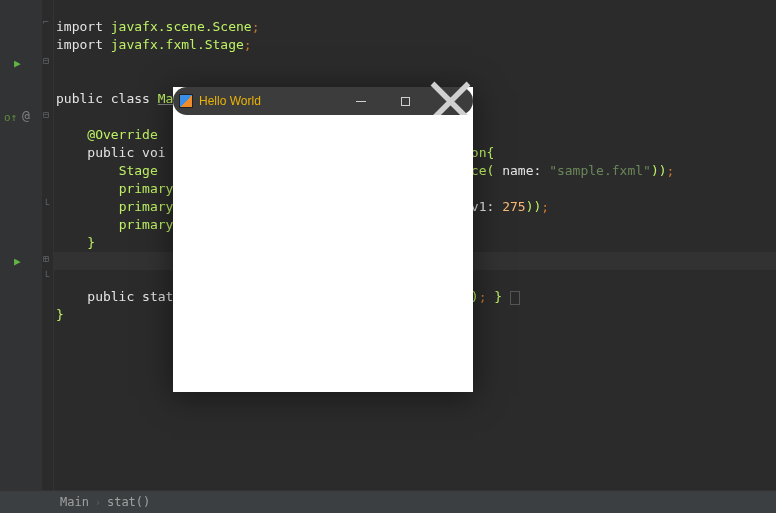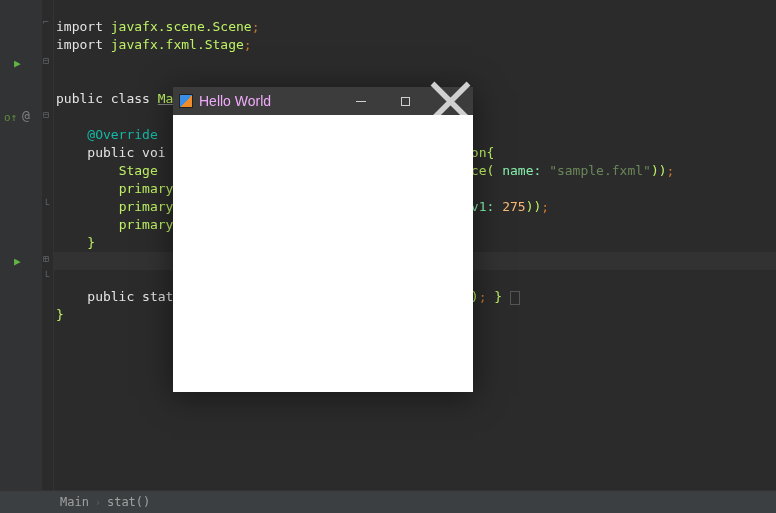--- a/index.html
+++ b/index.html
@@ -23,24 +23,24 @@
     position:absolute; left:42px; top:0; width:12px; height:490px;
     background:#2b2b2b; border-right:1px solid #313335;
   }
   .fold-mark { position:absolute; left:1px; color:#606366; font-size:10px; }
   .code {
     position:absolute; left:56px; top:0; right:0;
     line-height:18px; white-space:pre;
   }
   .kw { color:#e5e5e5; }
   .str { color:#6a8759; }
-  .ann { color:#14b8a6; }
+  .ann { color:#bef264; }
   .num { color:#fdba74; }
   .ident { color:#bef264; }
-  .param { color:#86efac; font-style:normal; }
+  .param { color:#e5e5e5; font-style:normal; }
   .underline { text-decoration: underline; text-decoration-color:#808080; }
   .semi { color:#cc7832; }
   .footer {
     position:absolute; left:0; bottom:0; width:100%; height:23px;
     background:#3c3f41; border-top:1px solid #323232;
     display:flex; align-items:center; padding-left:60px;
     font-size:12px; color:#a0a0a0;
   }
   .footer .sep { color:#606060; margin:0 6px; font-size:10px; }
   .current-line {
@@ -53,21 +53,21 @@
   }
   
   .app-window {
     position:absolute; left:173px; top:87px;
     width:300px; height:305px;
     background:#fff; box-shadow:0 4px 30px rgba(0,0,0,.5);
   }
   .app-titlebar {
     height:28px; background:#3c3c3c;
     display:flex; align-items:center;
-    color:#f0abfc; font-family:"Segoe UI",sans-serif; font-size:14px;
+    color:#eab308; font-family:"Segoe UI",sans-serif; font-size:12px;border-radius:14px;
   }
   .app-titlebar .app-icon {
     width:14px; height:14px; margin:0 6px;
     background:linear-gradient(135deg,#3a8ee6 0,#3a8ee6 50%,#f28c28 50%,#f28c28 100%);
     border:1px solid #222;
   }
   .app-titlebar .title-text { flex:0 0 auto; }
   .app-titlebar .spacer { flex:1; }
   .app-titlebar .win-btn {
     width:45px; height:28px; display:flex; align-items:center; justify-content:center;

